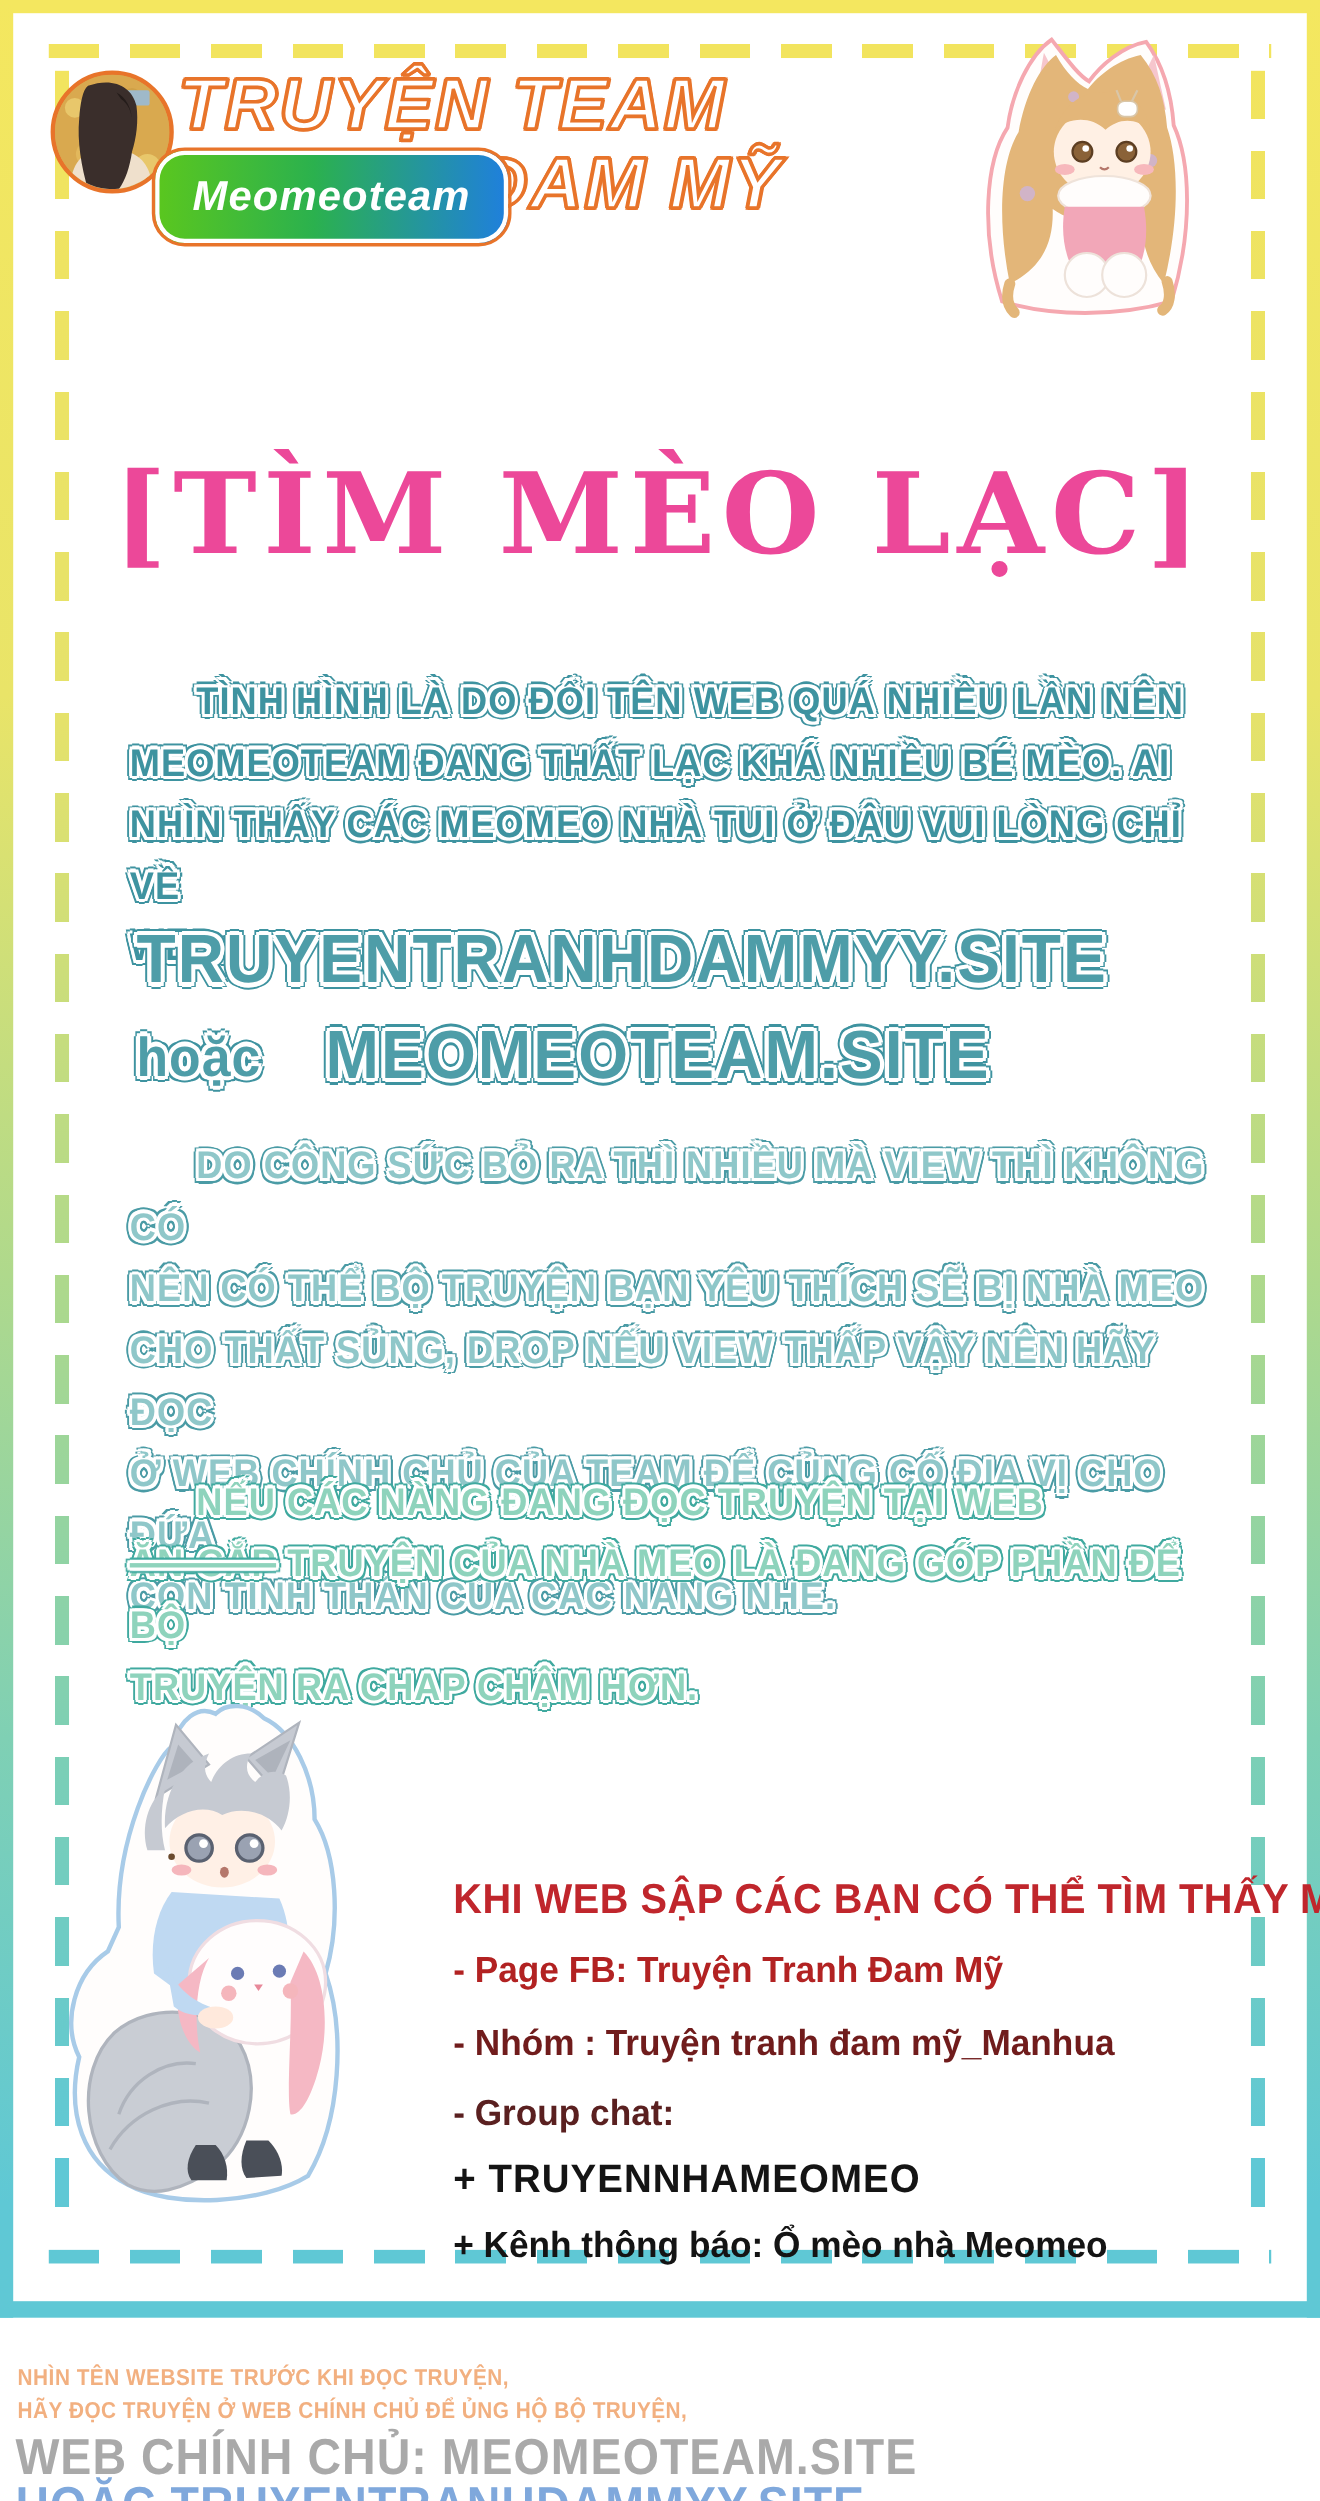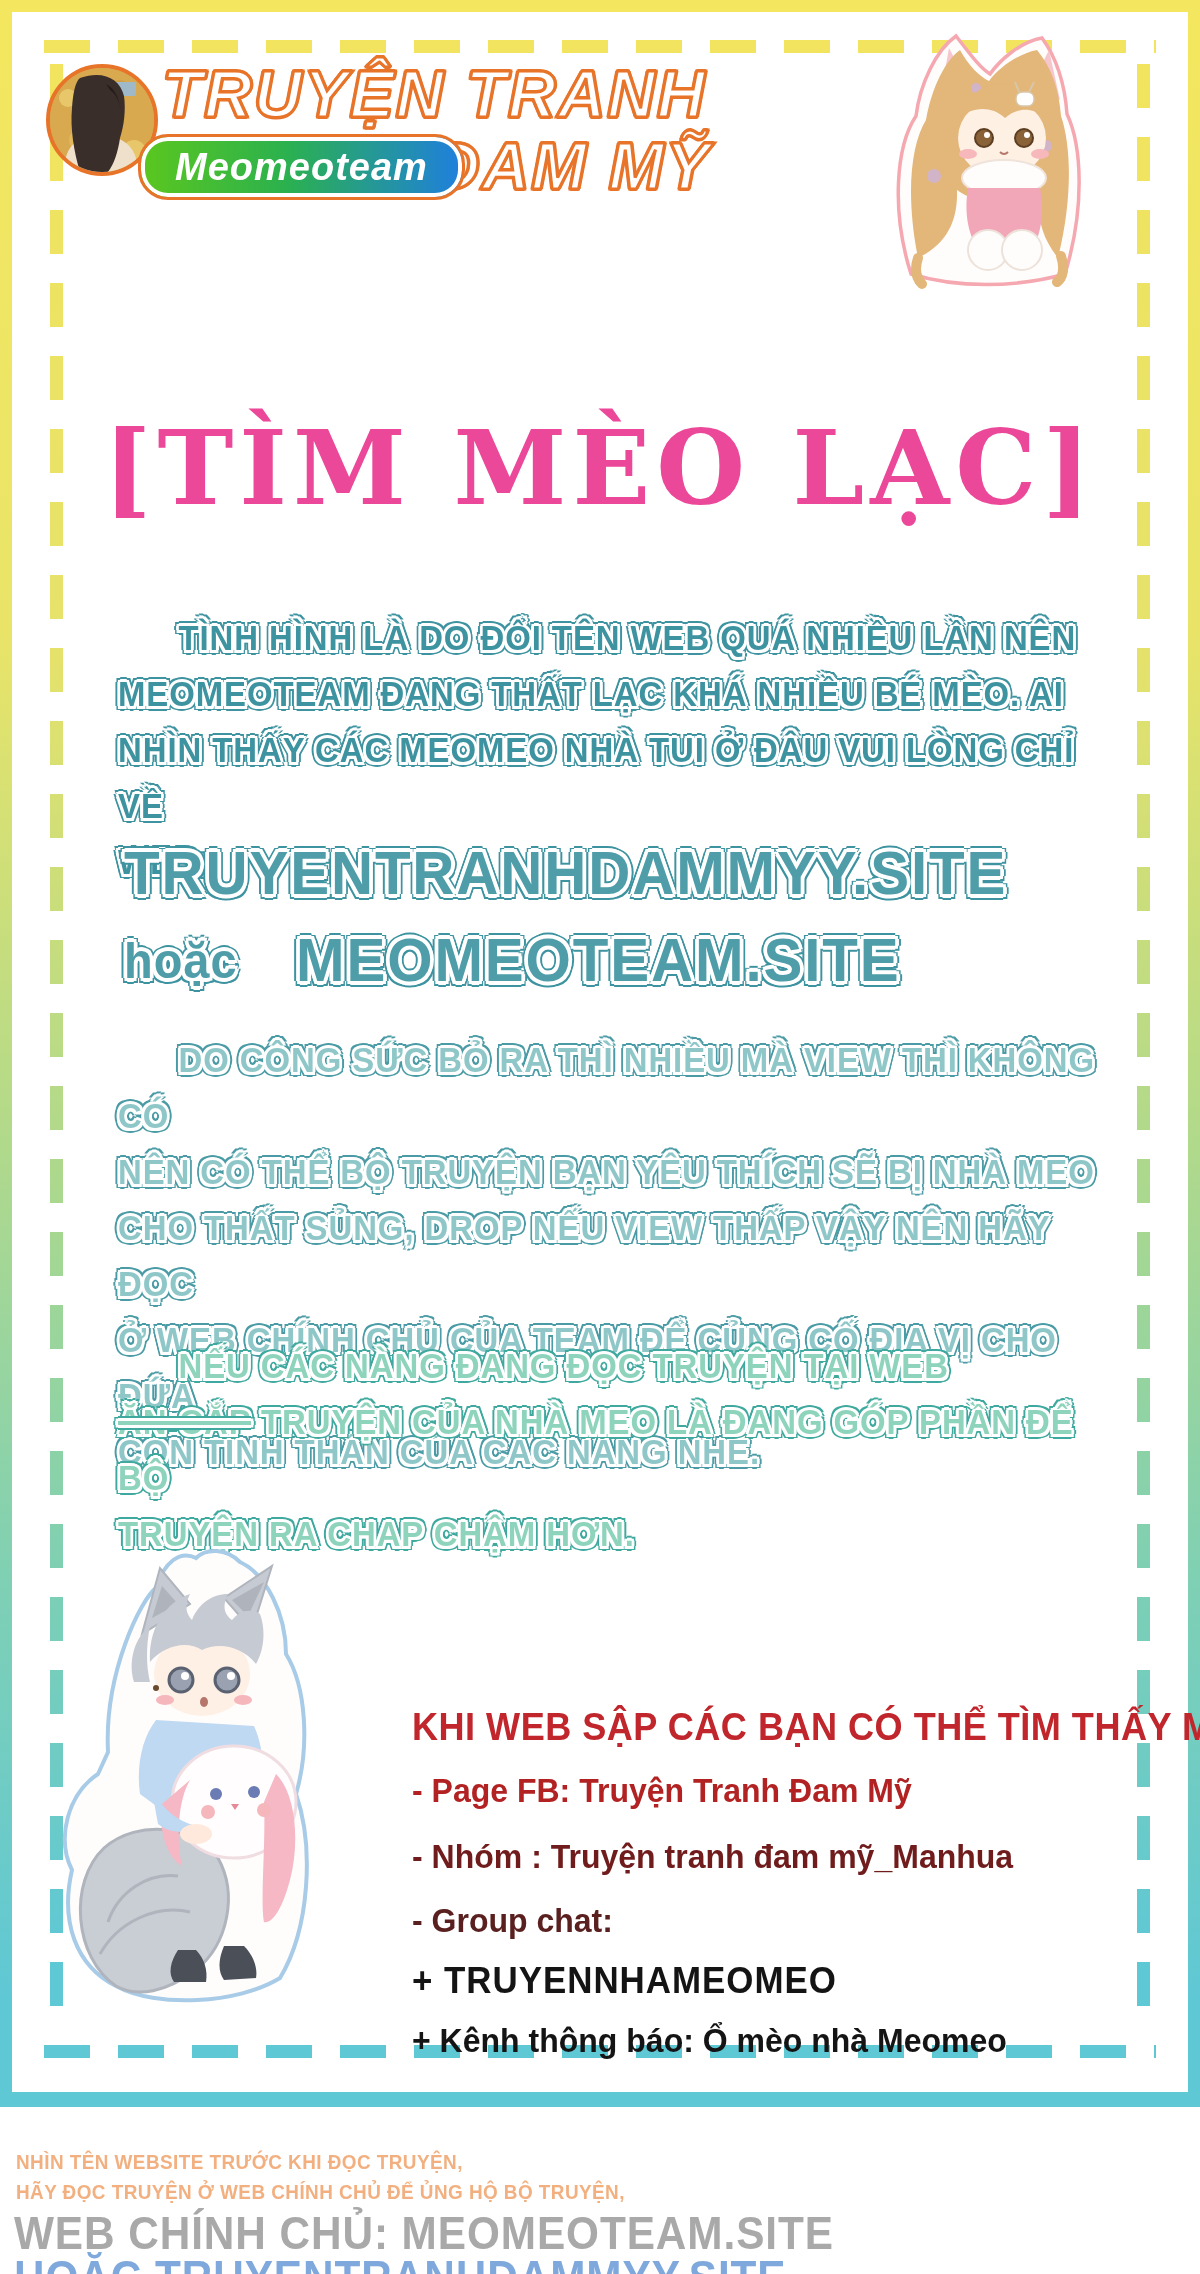--- a/index.html
+++ b/index.html
@@ -33,21 +33,21 @@
      mask:repeating-linear-gradient(to bottom,#000 0 44px,transparent 44px 73px);}
 
   
   .avatar{position:absolute;left:46px;top:64px;width:104px;height:104px;border-radius:50%;
      border:4px solid #E8742A;overflow:hidden;background:#D9A94F;z-index:3;}
   .brand-line{position:absolute;color:#fff;font-style:italic;font-weight:900;
      font-size:66px;letter-spacing:2px;-webkit-text-stroke:3px #E8742A;
      text-shadow:2px 0 0 #E8742A,-2px 0 0 #E8742A,0 2px 0 #E8742A,0 -2px 0 #E8742A;z-index:2;white-space:nowrap;}
   .brand-1{left:162px;top:56px;}
   .brand-2{left:432px;top:128px;}
-  .badge{position:absolute;left:138px;top:134px;height:52px;padding:4px 34px;border-radius:30px;
+  .badge{position:absolute;left:138px;top:134px;height:52px;padding:16px 34px;border-radius:30px;
      background:linear-gradient(90deg,#5BC71E 0%,#2BB14E 45%,#1F7FDE 100%);
      border:3px solid #E8742A;box-shadow:inset 0 0 0 4px #fff;z-index:4;
      display:flex;align-items:center;justify-content:center;}
   .badge span{color:#fff;font-weight:900;font-style:italic;font-size:38px;letter-spacing:1px;}
   .mascot-top{position:absolute;left:856px;top:26px;width:250px;height:266px;z-index:1;}
 
   
   .big-title{position:absolute;left:0;top:408px;width:1200px;text-align:center;
      font-family:"DejaVu Serif",serif;font-weight:700;font-size:102px;color:#ec4899;
      letter-spacing:6px;white-space:nowrap;}
@@ -132,21 +132,21 @@
         <circle cx="70" cy="20" r="8" fill="#CFA047"></circle>
       <rect x="52" y="14" width="34" height="14" rx="2" fill="#9FB9C9"></rect>
       <path d="M14,104 C14,80 26,70 40,68 L66,70 C80,74 88,86 88,104 Z" fill="#EFE0CC"></path>
       <path d="M44,28 C52,22 62,24 66,34 C69,42 68,52 62,60 C58,64 52,66 48,62 C42,54 38,38 44,28 Z" fill="#F5D6C2"></path>
       <ellipse cx="62" cy="52" rx="3" ry="2" fill="#C94441"></ellipse>
       <path d="M30,10 C52,2 70,10 74,28 C76,42 74,58 70,70 C68,84 64,96 58,104 L30,104 C24,84 20,60 22,40 C23,26 25,14 30,10 Z" fill="#3A2E2B"></path>
       <path d="M56,16 C64,20 70,30 70,42 C70,34 66,26 60,22 Z" fill="#241C1A"></path>
     </svg>
   </div>
 
-  <div class="brand-line brand-1">TRUYỆN TRANH</div>
+  <div class="brand-line brand-1">TRUYỆN TEAM</div>
   <div class="brand-line brand-2">ĐAM MỸ</div>
   <div class="badge">
     <span>Meomeoteam</span>
   </div>
 
   <div class="mascot-top">
     <svg viewBox="0 0 250 266" width="250" height="266">
       <path d="M55,248 C35,185 40,120 60,90 C64,58 80,24 100,10 C114,28 124,42 134,48 C144,34 164,16 186,12 C202,34 209,60 211,88 C226,120 229,182 209,248 C160,262 100,262 55,248 Z" fill="#FFFDFC" stroke="#F5A8B0" stroke-width="3.5"></path>
       <path d="M93,22 L112,58 L84,72 Z" fill="#F6C6CD"></path>
       <path d="M193,24 L176,58 L204,74 Z" fill="#F6C6CD"></path>

